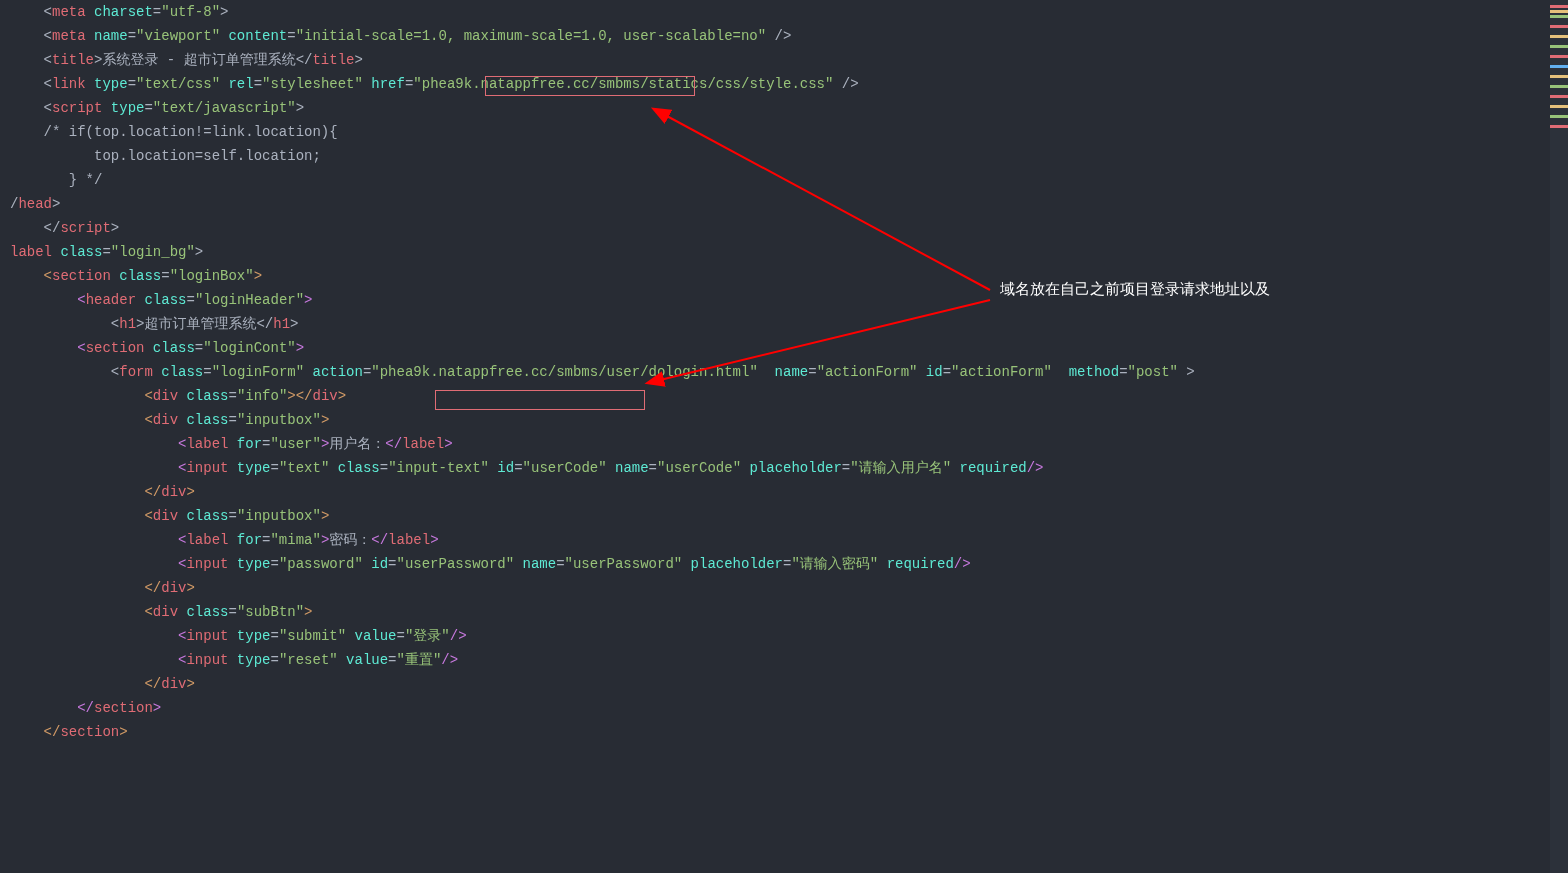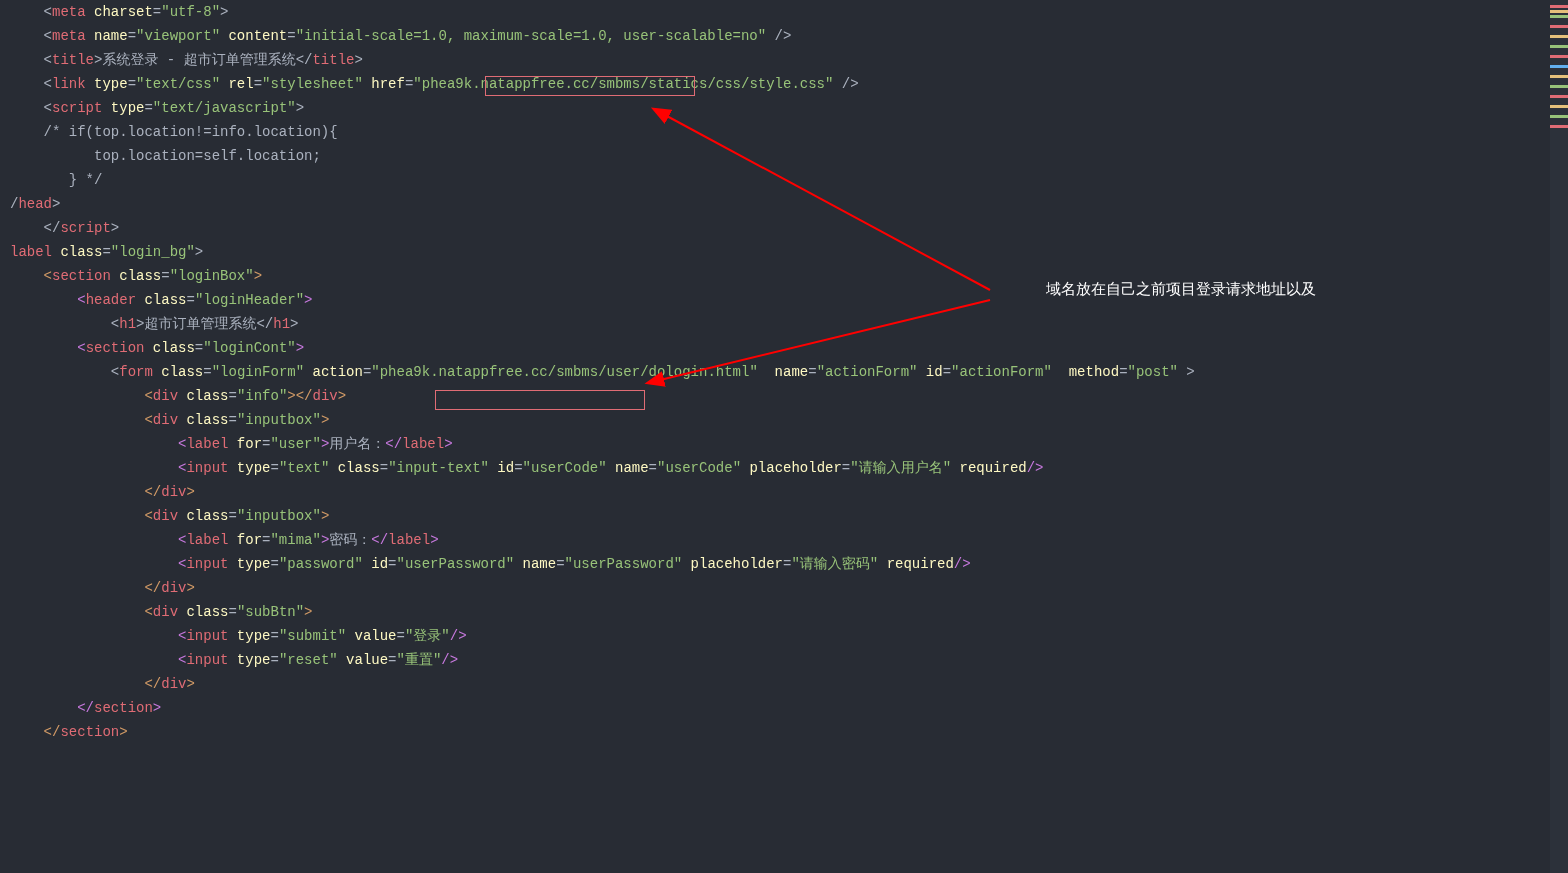--- a/index.html
+++ b/index.html
@@ -19,21 +19,21 @@
 }
 .code-container {
   padding: 0 0 0 10px;
   position: relative;
 }
 .code-line {
   white-space: pre;
   position: relative;
 }
 .tag { color: #e06c75; }
-.attr-name { color: #fef9c3; }
+.attr-name { color: #5eead4; }
 .attr-value { color: #98c379; }
 .punct { color: #abb2bf; }
 .bracket-yellow { color: #d19a66; }
 .bracket-purple { color: #c678dd; }
 .text-content { color: #abb2bf; }
 .comment { color: #abb2bf; }
 
 .highlight-box {
   border: 1px solid #e06c75;
   position: absolute;
@@ -57,21 +57,20 @@
   color: #ffffff;
   font-family: 'Microsoft YaHei', sans-serif;
   font-size: 15px;
   line-height: 26px;
   white-space: normal;
   width: 300px;
 }
 .annotation-text.anno1 {
   top: 276px;
   left: 1000px;
-  margin-left: 46px;
 }
 svg.arrows {
   position: absolute;
   top: 0;
   left: 0;
   width: 1450px;
   height: 800px;
   pointer-events: none;
   z-index: 4;
 }
@@ -101,21 +100,21 @@
 <div class="code-line">    <span class="punct">&lt;</span><span class="tag">meta</span><span class="attr-name"> charset</span><span class="punct">=</span><span class="attr-value">"utf-8"</span><span class="punct">&gt;</span></div>
 
 <div class="code-line">    <span class="punct">&lt;</span><span class="tag">meta</span><span class="attr-name"> name</span><span class="punct">=</span><span class="attr-value">"viewport"</span><span class="attr-name"> content</span><span class="punct">=</span><span class="attr-value">"initial-scale=1.0, maximum-scale=1.0, user-scalable=no"</span><span class="punct"> /&gt;</span></div>
 
 <div class="code-line">    <span class="punct">&lt;</span><span class="tag">title</span><span class="punct">&gt;</span><span class="text-content">系统登录 - 超市订单管理系统</span><span class="punct">&lt;/</span><span class="tag">title</span><span class="punct">&gt;</span></div>
 
 <div class="code-line">    <span class="punct">&lt;</span><span class="tag">link</span><span class="attr-name"> type</span><span class="punct">=</span><span class="attr-value">"text/css"</span><span class="attr-name"> rel</span><span class="punct">=</span><span class="attr-value">"stylesheet"</span><span class="attr-name"> href</span><span class="punct">=</span><span class="attr-value">"</span><span class="attr-value">phea9k.natappfree.cc</span><span class="attr-value">/smbms/statics/css/style.css"</span><span class="punct"> /&gt;</span></div>
 
 <div class="code-line">    <span class="punct">&lt;</span><span class="tag">script</span><span class="attr-name"> type</span><span class="punct">=</span><span class="attr-value">"text/javascript"</span><span class="punct">&gt;</span></div>
 
-<div class="code-line">    <span class="comment">/* if(top.location!=info.location){</span></div>
+<div class="code-line">    <span class="comment">/* if(top.location!=link.location){</span></div>
 <div class="code-line">    <span class="comment">      top.location=self.location;</span></div>
 <div class="code-line">    <span class="comment">   } */</span></div>
 
 <div class="code-line"><span class="punct">/</span><span class="tag">head</span><span class="punct">&gt;</span></div>
 
 <div class="code-line">    <span class="punct">&lt;/</span><span class="tag">script</span><span class="punct">&gt;</span></div>
 
 <div class="code-line"><span class="tag">label</span><span class="attr-name"> class</span><span class="punct">=</span><span class="attr-value">"login_bg"</span><span class="punct">&gt;</span></div>
 
 <div class="code-line">    <span class="bracket-yellow">&lt;</span><span class="tag">section</span><span class="attr-name"> class</span><span class="punct">=</span><span class="attr-value">"loginBox"</span><span class="bracket-yellow">&gt;</span></div>

